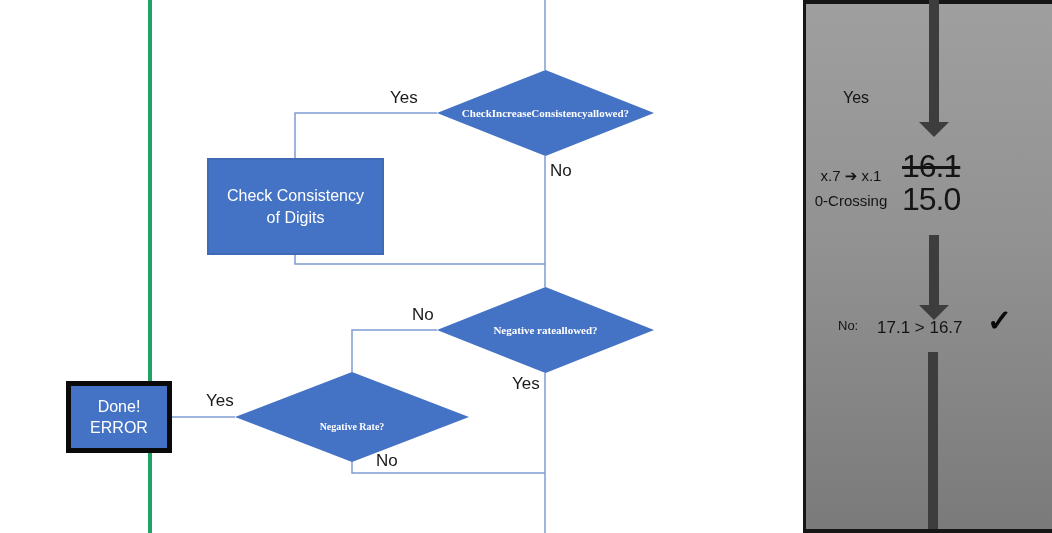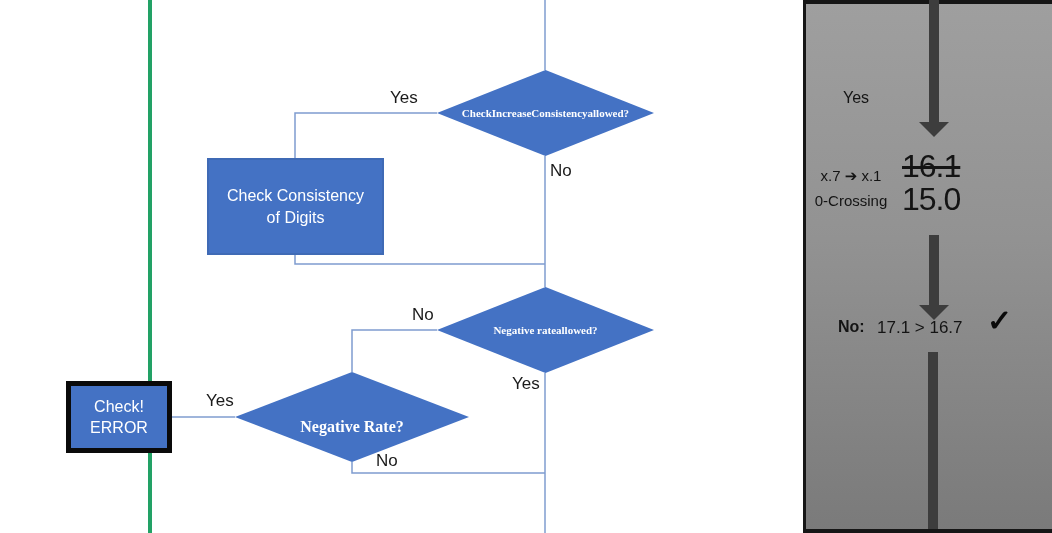--- a/index.html
+++ b/index.html
@@ -13,21 +13,21 @@
 
   
   svg.connectors { position: absolute; left: 0; top: 0; z-index: 2; }
 
   
   .diamond { position: absolute; background: #4472c4; z-index: 3;
              clip-path: polygon(50% 0, 100% 50%, 50% 100%, 0 50%);
              display: flex; flex-direction: row; align-items: center; justify-content: center;
              color: #ffffff; text-align: center; font-family: Liberation Serif, serif; }
   .diamond .dl { font-size: 11px; font-weight: 600; line-height: 17px; }
-  #diamond-neg-rate .dl { font-size: 16px; margin-top: 19px; }
+  #diamond-neg-rate .dl { font-size: 10px; margin-top: 19px; }
 
   .proc { position: absolute; background: #4472c4; border: 2px solid #3f6ab5; z-index: 3;
           display: flex; flex-direction: column; align-items: center; justify-content: center;
           color: #ffffff; text-align: center; }
   .proc .pl { font-size: 16px; line-height: 22px; }
 
   .done { position: absolute; left: 66px; top: 381px; width: 106px; height: 72px;
           background: #4472c4; border: 5px solid #0a0a0a; z-index: 4;
           display: flex; flex-direction: column; align-items: center; justify-content: center;
           color: #ffffff; text-align: center; }
@@ -47,21 +47,21 @@
   .ahead { position: absolute; width: 0; height: 0;
            border-left: 15px solid transparent; border-right: 15px solid transparent;
            border-top: 15px solid #3d3d3d; }
 
   .panel-yes { position: absolute; left: 40px; top: 89px; color: #141414; font-size: 16px; }
   .rule { position: absolute; left: 2px; top: 163px; width: 92px; text-align: center;
           color: #141414; font-size: 15px; line-height: 25px; }
   .bignums { position: absolute; left: 99px; top: 150px; color: #141414;
              font-size: 32px; line-height: 33px; letter-spacing: -1px; }
   .bignums .struck { text-decoration: line-through; text-decoration-thickness: 3px; }
-  .result-no   { position: absolute; left: 35px; top: 318px; color: #141414; font-size: 16px; font-weight: bold; }
+  .result-no   { position: absolute; left: 35px; top: 318px; color: #141414; font-size: 13px; }
   .result-cmp  { position: absolute; left: 74px; top: 318px; color: #141414; font-size: 17px; }
   .result-check{ position: absolute; left: 184px; top: 303px; color: #0a0a0a;
                  font-size: 30px; font-weight: 700; }
 </style>
 </head>
 <body>
 
 <div id="stage">
 
   <div class="green-line"></div>
@@ -91,21 +91,21 @@
   <div class="diamond" style="left:437px; top:287px; width:217px; height:86px;">
     <span class="dl">Negative rate</span>
     <span class="dl">allowed?</span>
   </div>
 
   <div class="diamond" id="diamond-neg-rate" style="left:235px; top:372px; width:234px; height:90px;">
     <span class="dl">Negative Rate?</span>
   </div>
 
   <div class="done">
-    <span class="pl">Check!</span>
+    <span class="pl">Done!</span>
     <span class="pl">ERROR</span>
   </div>
 
   <div class="edge-label" style="left:390px; top:88px;">Yes</div>
   <div class="edge-label" style="left:550px; top:161px;">No</div>
   <div class="edge-label" style="left:412px; top:305px;">No</div>
   <div class="edge-label" style="left:512px; top:374px;">Yes</div>
   <div class="edge-label" style="left:206px; top:391px;">Yes</div>
   <div class="edge-label" style="left:376px; top:451px;">No</div>
 

